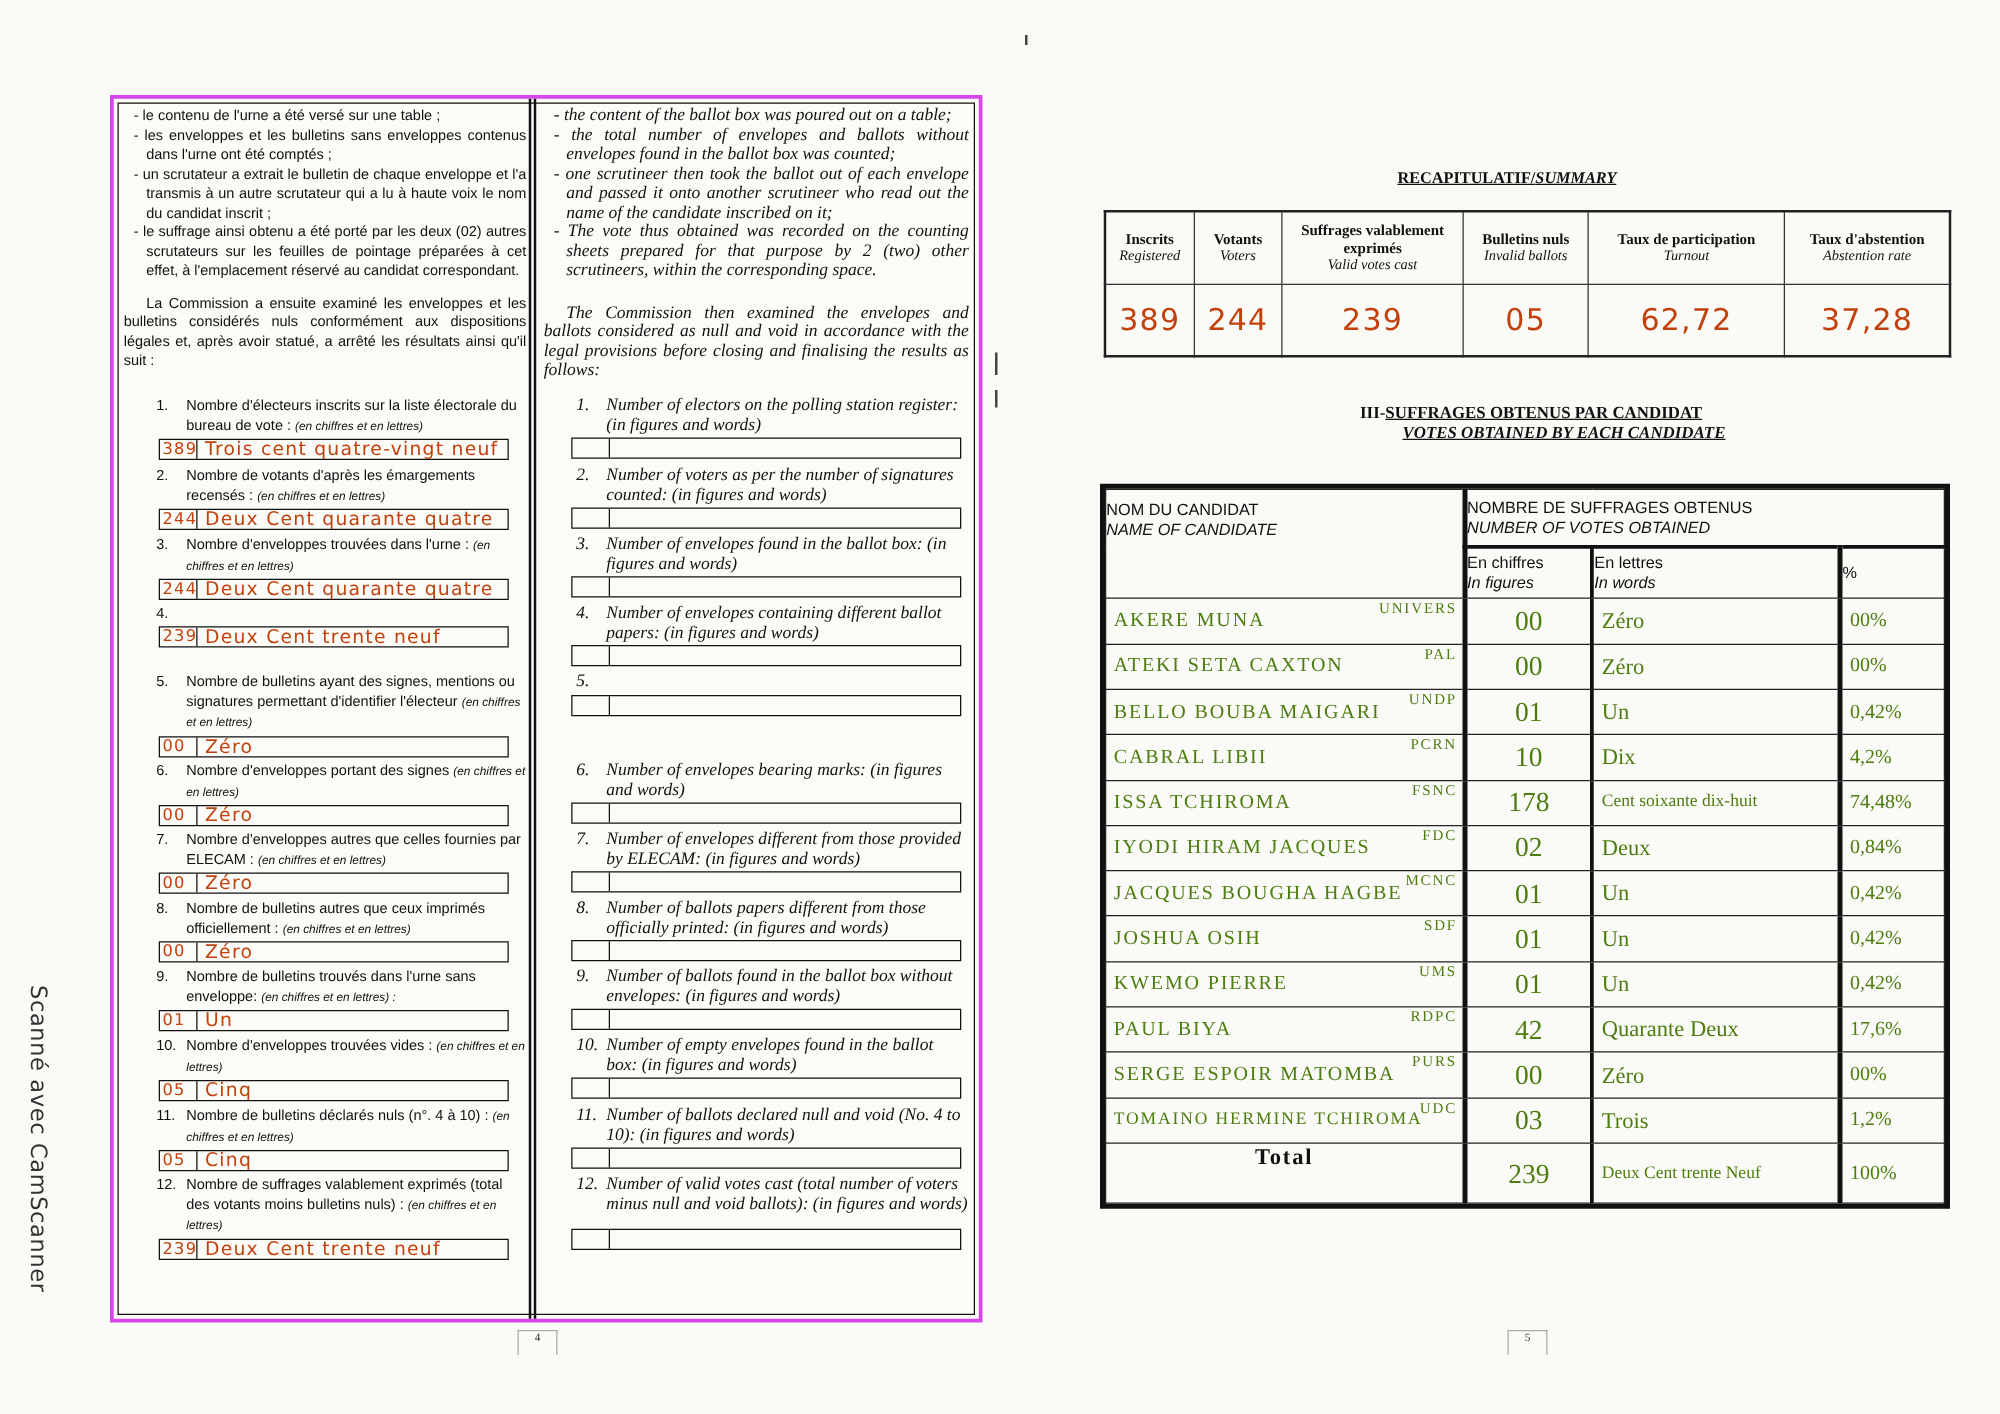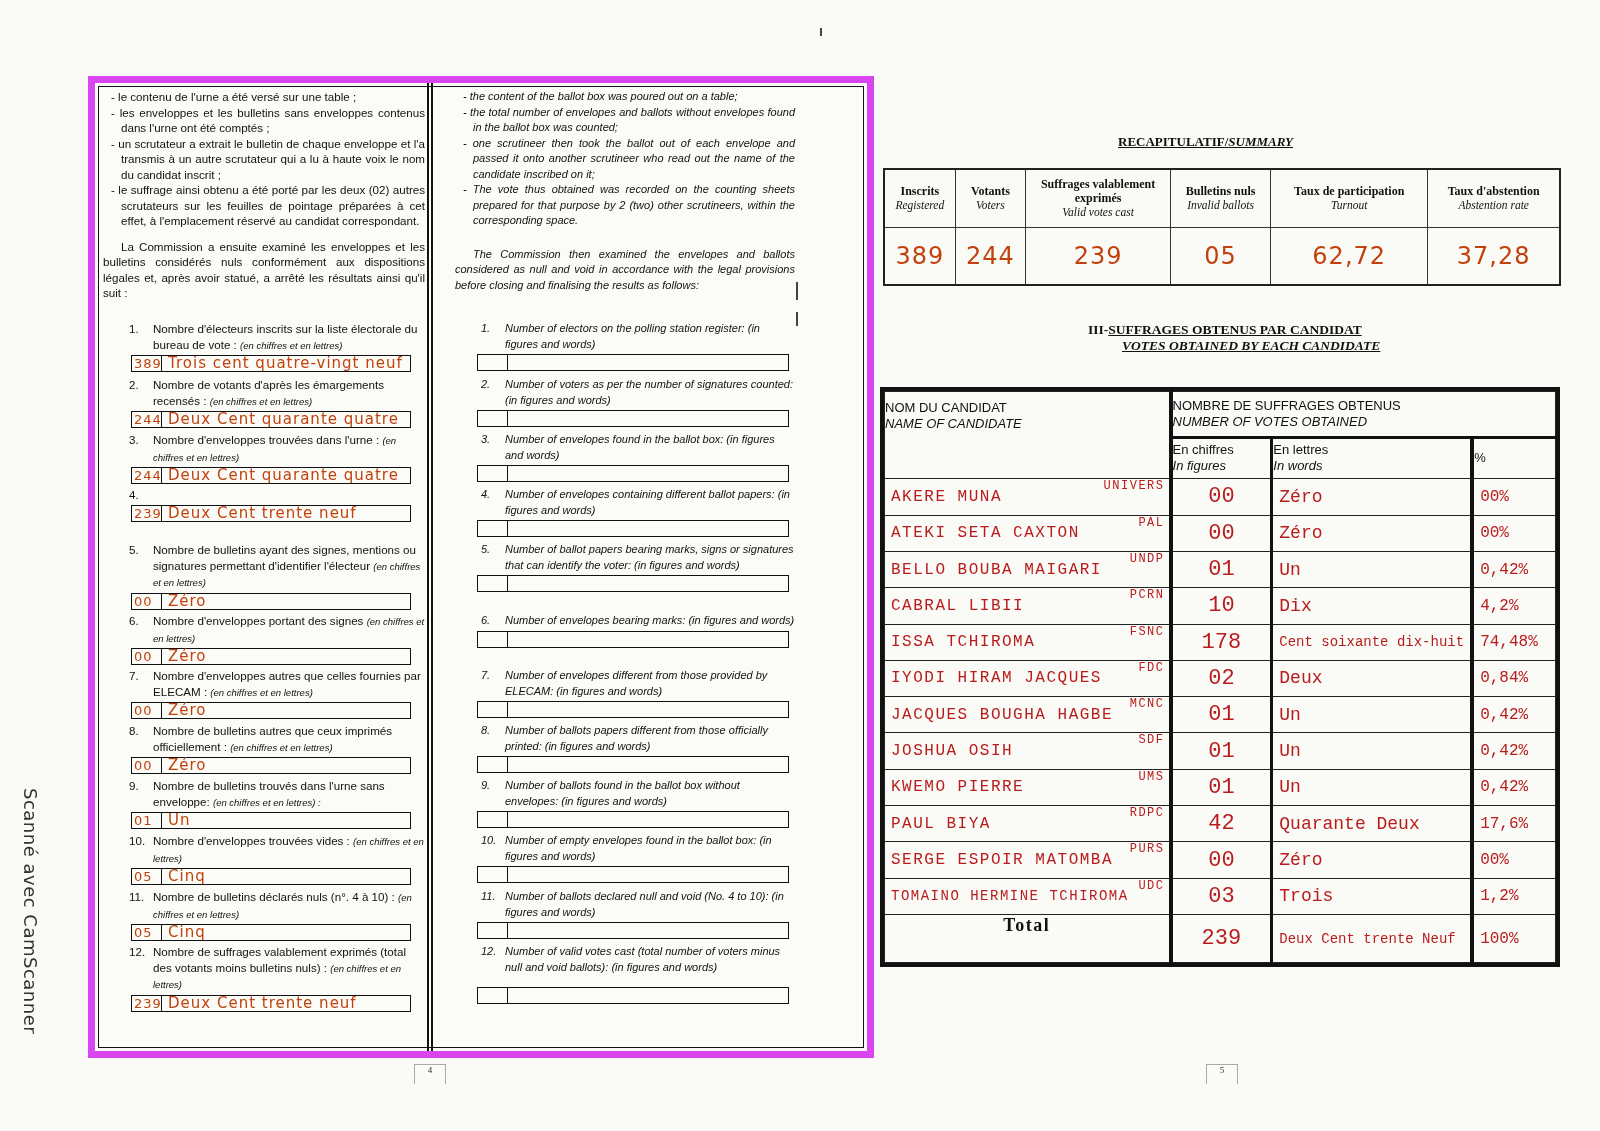--- a/index.html
+++ b/index.html
@@ -3,32 +3,32 @@
 <meta charset="utf-8">
 <style>
   * { box-sizing: border-box; margin: 0; padding: 0; }
   html, body { width: 1600px; height: 1131px; background: #fafaf7; overflow: hidden; }
   body { position: relative; font-family: "Liberation Serif", serif; color: #111; }
 
   .hand { font-family: "DejaVu Sans", sans-serif; color: #c2410c; font-style: normal; letter-spacing: 1px; }
 
   
   .left-frame {
-    position: absolute; left: 88px; top: 76px; width: 786px; height: 982px;
-    border: 7px solid #d946ef; background: #fbfbf8;
+    position: absolute; left: 88px; top: 76px; width: 698px; height: 982px;
+    border: 3px solid #d946ef; background: #fbfbf8;
   }
   .left-frame::after {
     content: ""; position: absolute; left: 3px; top: 3px; right: 3px; bottom: 3px;
     border: 1px solid #111; pointer-events: none;
   }
   .col-divider { position: absolute; left: 332px; top: 0; bottom: 0; width: 6px;
     border-left: 2px solid #111; border-right: 2px solid #111; }
   .col { position: absolute; top: 6px; bottom: 6px; }
   .col.fr { left: 8px; width: 322px; font-family: "Liberation Sans", sans-serif; font-size: 11.6px; line-height: 15.5px; }
-  .col.en { left: 360px; width: 340px; font-family: Liberation Sans, sans-serif; font-style: italic; font-size: 11px; line-height: 15.5px; }
+  .col.en { left: 344px; width: 340px; font-family: Liberation Serif, serif; font-style: italic; font-size: 14px; line-height: 15.5px; }
 
   .bullet { padding-left: 12px; text-indent: -10px; text-align: justify; margin-left: 6px; }
   .para { text-indent: 18px; text-align: justify; margin-top: 10px; }
 
   .item { position: absolute; left: 0; right: 0; }
   .item .q { display: flex; padding-left: 26px; }
   .item .num { width: 24px; flex: none; font-weight: normal; }
   .item .qtext { flex: 1; }
   .item .sub { font-style: italic; font-size: 9.5px; }
   .answer-box {
@@ -56,21 +56,21 @@
   .votes-title .l2 { display: block; margin-left: 34px; font-style: italic; text-decoration: underline; }
 
   .votes-frame { position: absolute; left: 880px; top: 387px; width: 680px; height: 580px; border: 4px solid #111; }
   table.votes { width: 100%; height: 100%; border-collapse: collapse; }
   table.votes th, table.votes td { border: 1.5px solid #222; }
   table.votes th { font-family: "Liberation Sans", sans-serif; font-weight: normal; font-size: 13px; line-height: 16px; text-align: left; }
   table.votes th i { display: block; font-style: italic; }
   table.votes .name-h { width: 288px; vertical-align: top; padding-top: 8px; border-right: 4px solid #111; }
   table.votes .grp-h { height: 44px; border-bottom: 3px solid #111; }
   table.votes .sub-h { height: 40px; }
-  table.votes td { font-family: Liberation Mono, monospace; color: #b91c1c; height: 35px; padding: 0 6px; position: relative; white-space: nowrap; overflow: hidden; }
+  table.votes td { font-family: Liberation Serif, serif; color: #4d7c0f; height: 35px; padding: 0 6px; position: relative; white-space: nowrap; overflow: hidden; }
   table.votes td.name { font-size: 16px; letter-spacing: 1.5px; border-right: 4px solid #111; }
   table.votes td.name .party { position: absolute; right: 4px; top: 0px; font-size: 12px; }
   table.votes td.fig { text-align: center; font-size: 22px; border-right: 3px solid #111; width: 104px; }
   table.votes td.words { font-size: 18px; width: 200px; border-right: 4px solid #111; }
   table.votes td.pct { font-size: 16px; width: 84px; margin-left: 14px; }
   table.votes tr.total td.name { font-family: "Liberation Serif", serif; color: #111; font-weight: bold; font-size: 18px; text-align: center; vertical-align: top; }
   table.votes tr.total td { height: 46px; }
 
   .watermark { position: absolute; left: 20px; top: 788px; writing-mode: vertical-rl; font-family: "DejaVu Sans", sans-serif; font-size: 18px; color: #333; letter-spacing: 0.5px; }
   .page-num { position: absolute; top: 1064px; width: 32px; height: 20px; border: 1px solid #aaa; border-bottom: none; font-size: 9px; text-align: center; color: #333; }
@@ -253,21 +253,20 @@
           <span class="qtext">Number of envelopes containing different ballot papers: (in figures and words)</span>
         </div>
         <div class="answer-box">
           <span class="fig"></span>
           <span class="words"></span>
         </div>
       </div>
     <div class="item" style="top:453px">
         <div class="q">
           <span class="num">5.</span>
-          <span class="qtext">Number of ballot papers bearing marks, signs or signatures that can identify the voter: (in figures and words)</span>
         </div>
         <div class="answer-box">
           <span class="fig"></span>
           <span class="words"></span>
         </div>
       </div>
     <div class="item" style="top:524px">
         <div class="q">
           <span class="num">6.</span>
           <span class="qtext">Number of envelopes bearing marks: (in figures and words)</span>

